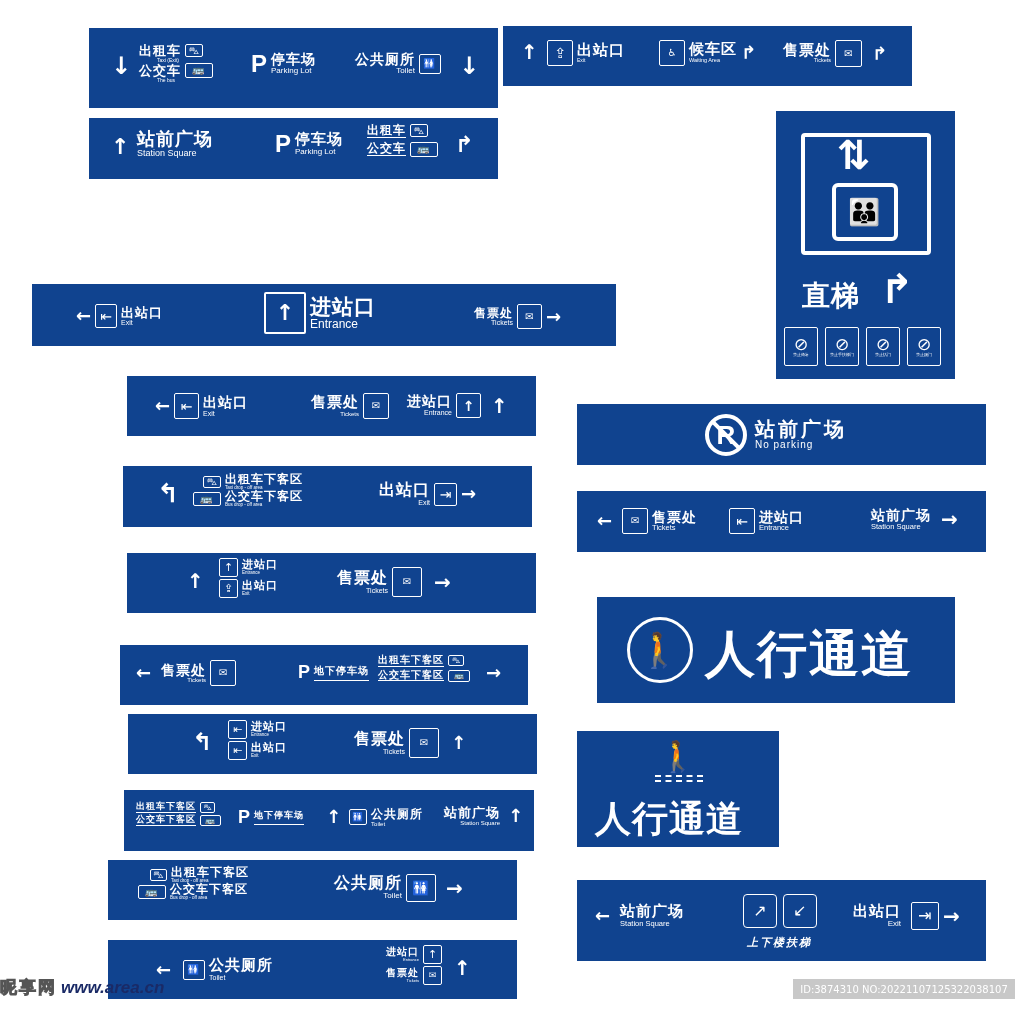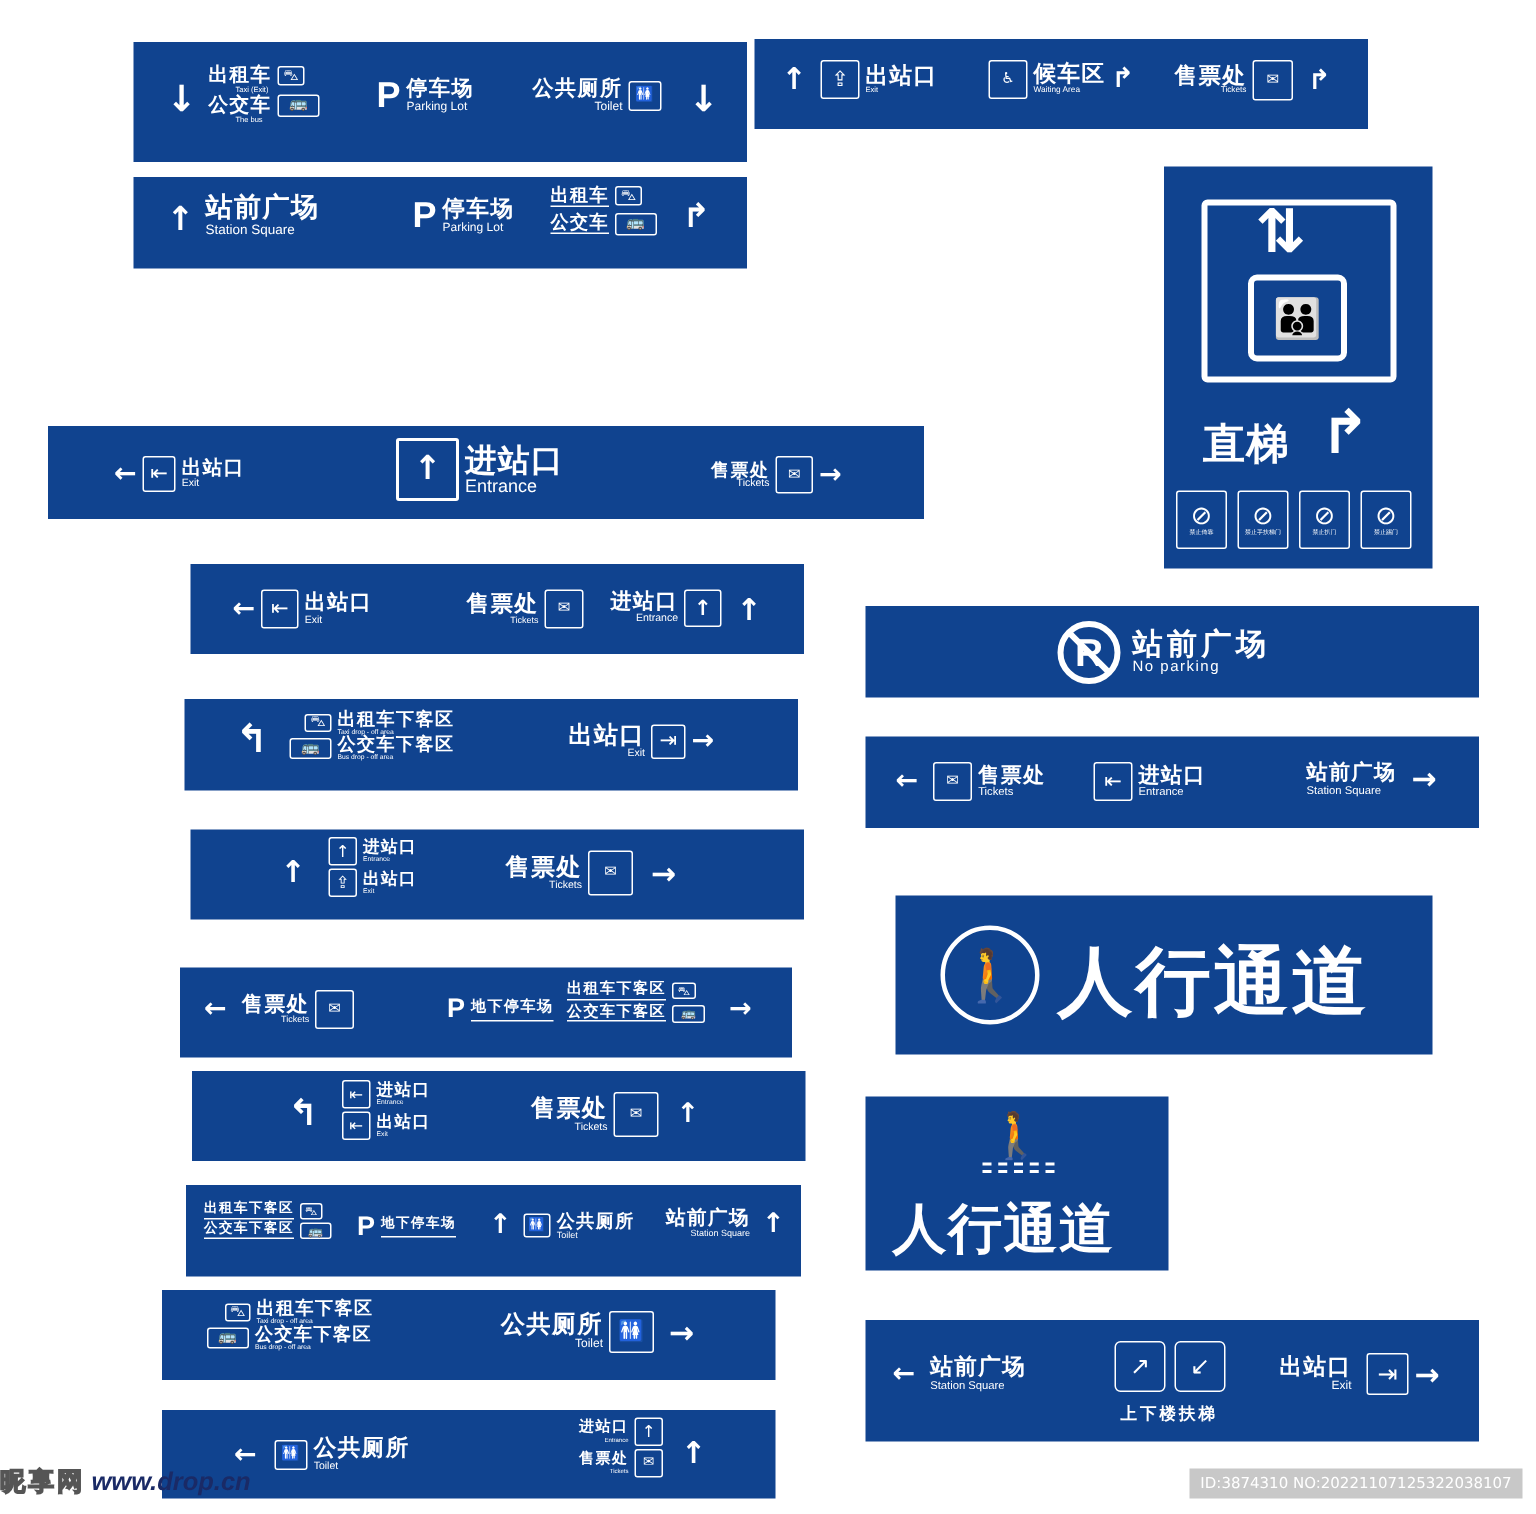--- a/index.html
+++ b/index.html
@@ -408,21 +408,21 @@
     <span class="arrow" style="font-size:18px;margin-right:6px;">←</span>
     <div class="stack">
         <span class="zh" style="font-size:15px;">站前广场</span>
         <span class="en" style="font-size:7.5px;">Station Square</span>
       </div>
   </div>
   <div style="position:absolute;left:166px;top:14px;display:flex;gap:6px;">
     <span class="ibox" style="width:34px;height:34px;border-radius:4px;font-size:16px;">↗</span>
     <span class="ibox" style="width:34px;height:34px;border-radius:4px;font-size:16px;">↙</span>
   </div>
-  <span class="zh" style="position:absolute;left:170px;top:55px;font-size:11px;letter-spacing:2px;">上下楼扶梯</span>
+  <span class="zh" style="position:absolute;left:170px;top:55px;font-size:11px;letter-spacing:2px;font-style:italic;">上下楼扶梯</span>
   <div class="grp" style="left:276px;top:22px;">
     <div class="stack" style="align-items:flex-end;">
         <span class="zh" style="font-size:15px;">出站口</span>
         <span class="en" style="font-size:8px;">Exit</span>
       </div>
     <span class="ibox" style="width:28px;height:28px;font-size:16px;margin-left:6px;">⇥</span>
     <span class="arrow" style="font-size:20px;">→</span>
   </div>
 </div>
 
@@ -448,15 +448,15 @@
           <span class="zh" style="font-size:10px;">售票处</span>
           <span class="en" style="font-size:4px;">Tickets</span>
         </div>
         <span class="ibox" style="width:19px;height:19px;font-size:9px;">✉</span>
       </div>
   </div>
   <span class="arrow grp" style="left:346px;top:18px;font-size:20px;">↑</span>
 </div>
 
 <div class="watermark">
-  <span class="cn">昵享网</span><span>www.drop.cn</span>
+  <span class="cn">昵享网</span><span>www.area.cn</span>
 </div>
 <div class="idbar">ID:3874310 NO:20221107125322038107</div>
 
 </body></html>

